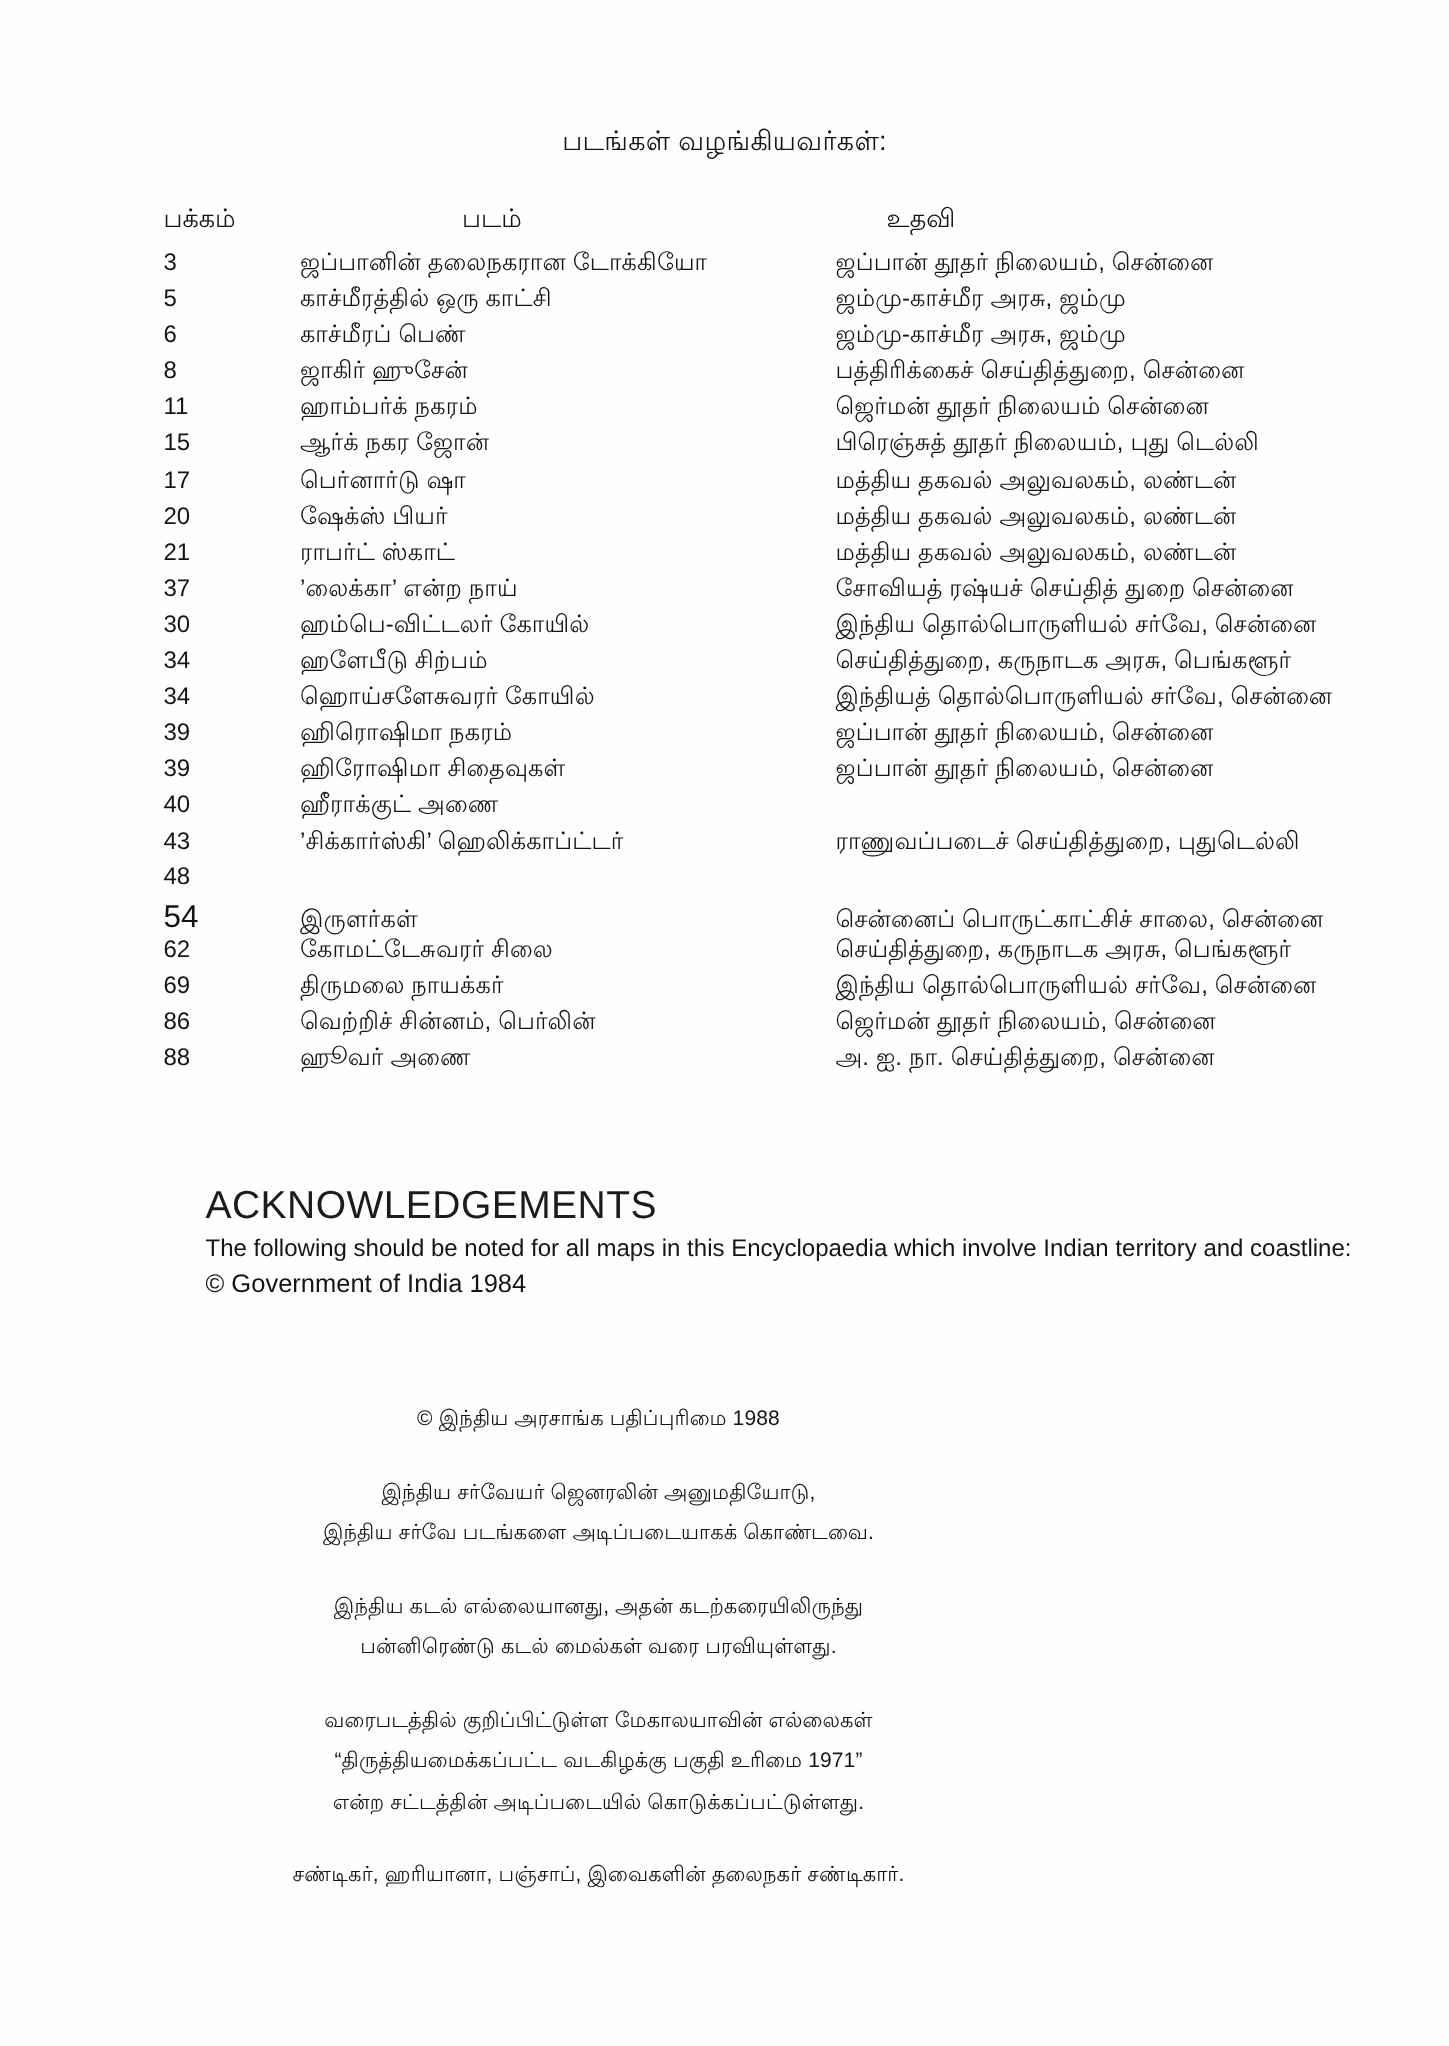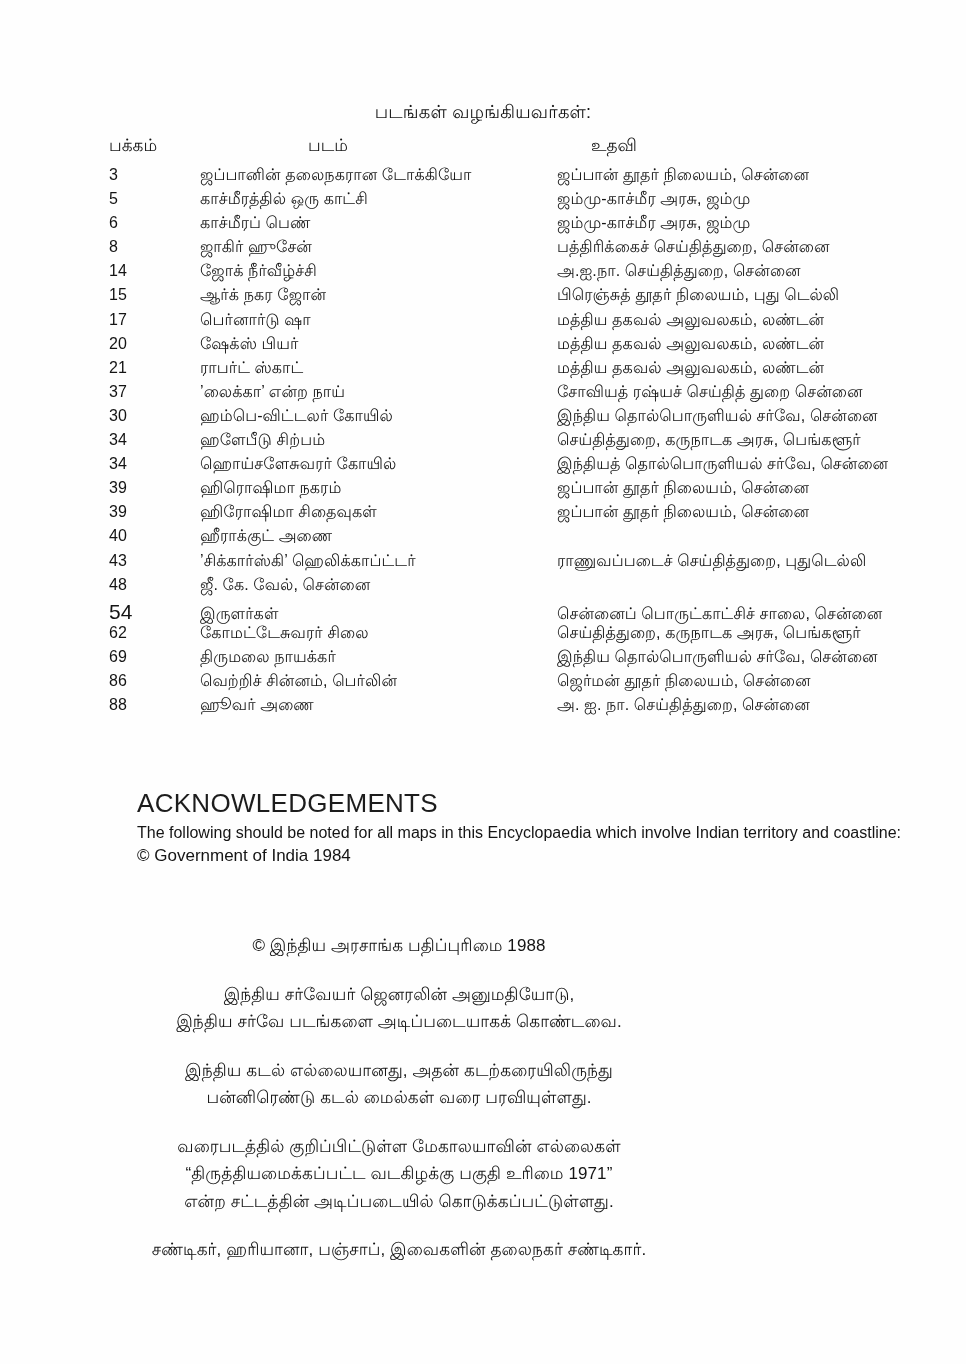--- a/index.html
+++ b/index.html
@@ -7,21 +7,21 @@
     position: relative;
     width: 966px;
     height: 1364px;
     background: #fefefe;
     color: #141414;
     font-family: "Liberation Sans", sans-serif;
     overflow: hidden;
   }
   .doc-title {
     position: absolute;
-    top: 102px;
+    top: 84px;
     left: 0;
     width: 100%;
     text-align: center;
     font-size: 18px;
     font-weight: 500;
     letter-spacing: 0.2px;
   }
   .credits-table {
     position: absolute;
     top: 136px;
@@ -72,21 +72,21 @@
     margin: 1px 0 0 0;
     font-size: 17px;
     line-height: 22px;
   }
   .notes {
     position: absolute;
     top: 932px;
     left: 0;
     width: 798px;
     text-align: center;
-    font-size: 17px;
+    font-size: 14px;
   }
   .note-block { margin: 0 0 21px 0; line-height: 27.5px; }
   .note-line  { letter-spacing: 0.1px; }
 </style>
 </head>
 <body>
 
 <div class="page">
 
   <div class="doc-title">படங்கள் வழங்கியவர்கள்:</div>
@@ -112,23 +112,23 @@
           <span class="cell-page">6</span>
           <span class="cell-picture">காச்மீரப் பெண்</span>
           <span class="cell-credit">ஜம்மு-காச்மீர அரசு, ஜம்மு</span>
         </div>
         <div class="row">
           <span class="cell-page">8</span>
           <span class="cell-picture">ஜாகிர் ஹுசேன்</span>
           <span class="cell-credit">பத்திரிக்கைச் செய்தித்துறை, சென்னை</span>
         </div>
         <div class="row">
-          <span class="cell-page">14</span>
-          <span class="cell-picture">ஜோக் நீர்வீழ்ச்சி</span>
-          <span class="cell-credit">அ.ஐ.நா. செய்தித்துறை, சென்னை</span>
+          <span class="cell-page">11</span>
+          <span class="cell-picture">ஹாம்பர்க் நகரம்</span>
+          <span class="cell-credit">ஜெர்மன் தூதர் நிலையம் சென்னை</span>
         </div>
         <div class="row">
           <span class="cell-page">15</span>
           <span class="cell-picture">ஆர்க் நகர ஜோன்</span>
           <span class="cell-credit">பிரெஞ்சுத் தூதர் நிலையம், புது டெல்லி</span>
         </div>
         <div class="row">
           <span class="cell-page">17</span>
           <span class="cell-picture">பெர்னார்டு ஷா</span>
           <span class="cell-credit">மத்திய தகவல் அலுவலகம், லண்டன்</span>
@@ -177,21 +177,20 @@
           <span class="cell-page">40</span>
           <span class="cell-picture">ஹீராக்குட் அணை</span>
         </div>
         <div class="row">
           <span class="cell-page">43</span>
           <span class="cell-picture">’சிக்கார்ஸ்கி’ ஹெலிக்காப்ட்டர்</span>
           <span class="cell-credit">ராணுவப்படைச் செய்தித்துறை, புதுடெல்லி</span>
         </div>
         <div class="row">
           <span class="cell-page">48</span>
-          <span class="cell-credit">ஜீ. கே. வேல், சென்னை</span>
         </div>
         <div class="row large">
           <span class="cell-page">54</span>
           <span class="cell-picture">இருளர்கள்</span>
           <span class="cell-credit">சென்னைப் பொருட்காட்சிச் சாலை, சென்னை</span>
         </div>
         <div class="row">
           <span class="cell-page">62</span>
           <span class="cell-picture">கோமட்டேசுவரர் சிலை</span>
           <span class="cell-credit">செய்தித்துறை, கருநாடக அரசு, பெங்களூர்</span>

